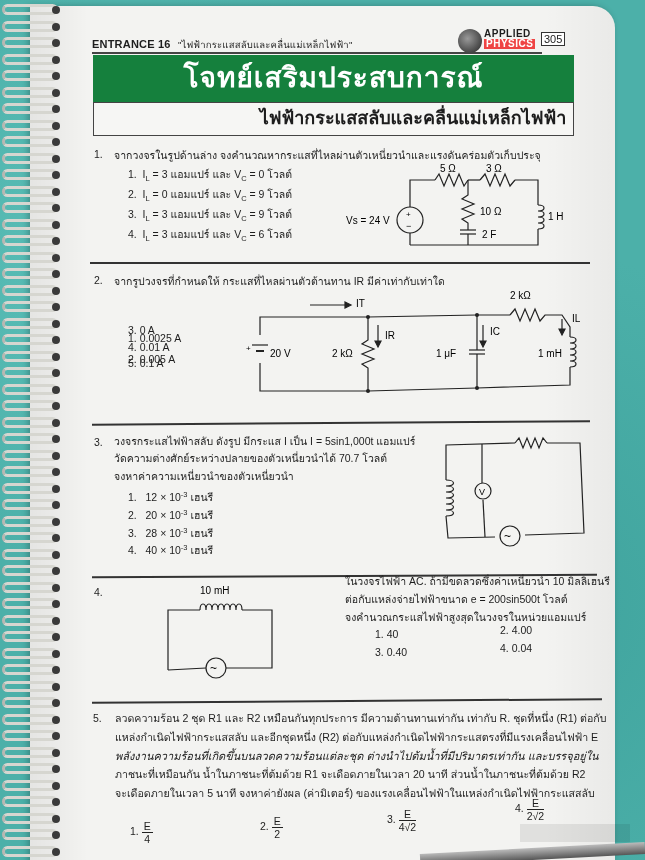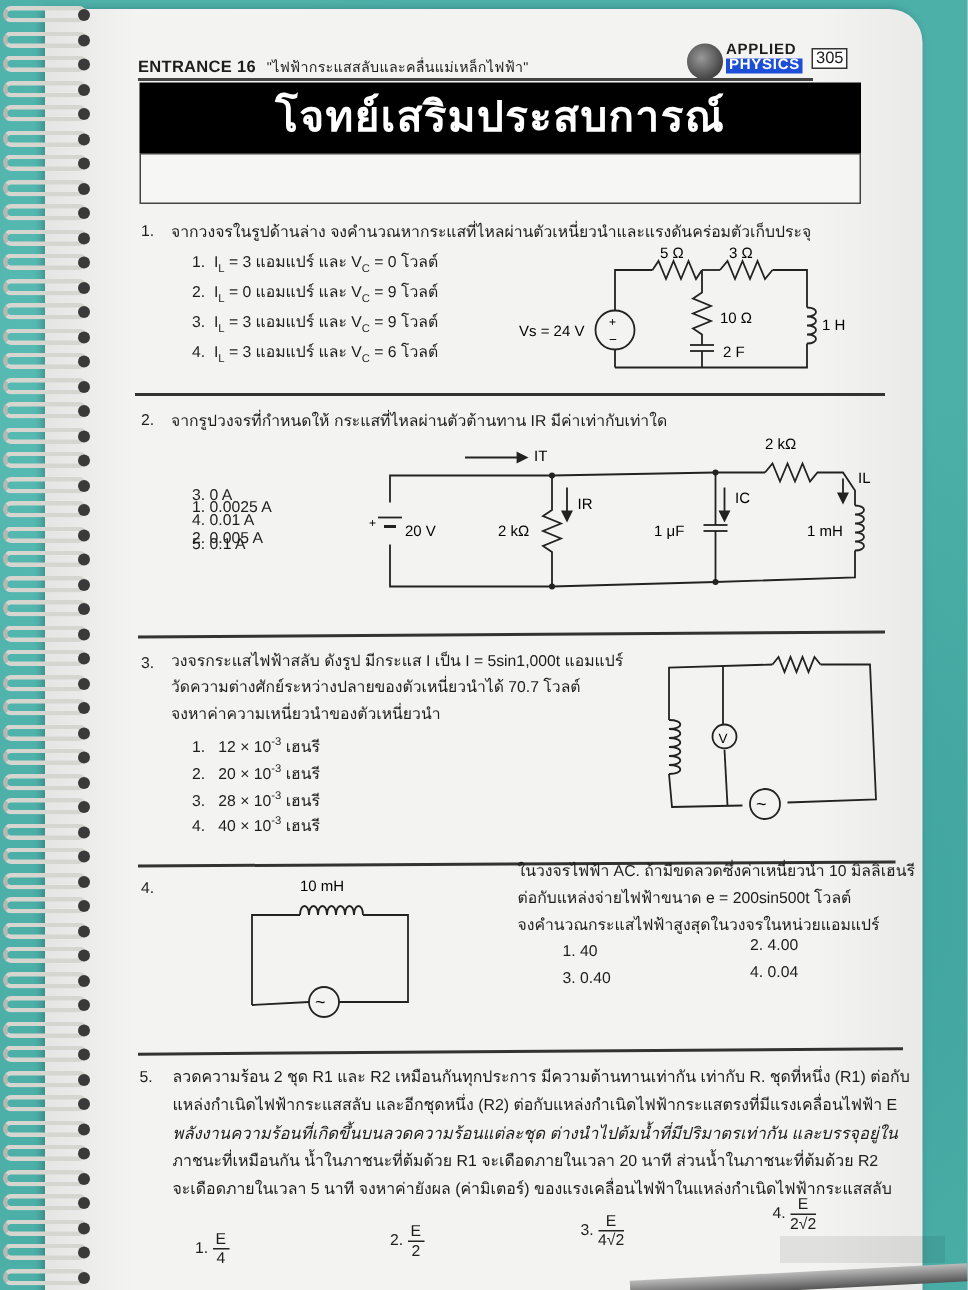--- a/index.html
+++ b/index.html
@@ -13,24 +13,24 @@
   .coil{position:absolute;left:2px;width:56px;height:11px;border:3px solid #d6d6d0;border-radius:10px;border-left-color:#b8b8b2;box-sizing:border-box;}
   .hole{position:absolute;left:52px;width:8px;height:8px;border-radius:50%;background:#3a3a3a;}
 
   .hdr{position:absolute;left:92px;top:34px;width:520px;height:20px;}
   .hdr-left{position:absolute;left:0;top:3px;font-size:11px;font-weight:bold;letter-spacing:.2px;}
   .hdr-sub{font-weight:normal;font-size:9.5px;margin-left:4px;}
   .hdr-rule{position:absolute;left:92px;top:52px;width:450px;height:2px;background:#444;}
   .logo{position:absolute;left:458px;top:29px;width:118px;height:26px;}
   .logo-globe{position:absolute;left:0;top:0;width:24px;height:24px;border-radius:50%;background:radial-gradient(circle at 40% 40%,#999,#222);}
   .logo-text{position:absolute;left:26px;top:0;font-size:10px;font-weight:bold;line-height:10px;letter-spacing:.5px;}
-  .logo-text .l2{background:#1d4ed8;color:#fff;padding:0 2px;}
+  .logo-text .l2{background:#ef4444;color:#fff;padding:0 2px;}
   .logo-page{position:absolute;left:83px;top:3px;border:1px solid #333;font-size:11px;padding:0 2px;background:#fff;}
 
-  .banner{position:absolute;left:93px;top:55px;width:481px;height:47px;background:#000000;color:#fff;font-size:28px;font-weight:bold;text-align:center;line-height:46px;letter-spacing:1px;}
+  .banner{position:absolute;left:93px;top:55px;width:481px;height:47px;background:#15803d;color:#fff;font-size:28px;font-weight:bold;text-align:center;line-height:46px;letter-spacing:1px;}
   .subbar{position:absolute;left:93px;top:102px;width:481px;height:34px;border:1.5px solid #444;box-sizing:border-box;background:#f6f6f4;}
   .sub-left{position:absolute;left:0;top:0;width:155px;height:31px;line-height:31px;text-align:center;font-size:19px;font-weight:bold;border-right:1.5px solid #444;}
   .sub-right{position:absolute;left:160px;top:0;width:318px;height:31px;line-height:31px;text-align:center;font-size:18px;font-weight:bold;}
 
   .q{position:absolute;font-size:10.5px;line-height:14px;}
   .qnum{position:absolute;font-size:10.5px;}
   .opt{position:absolute;font-size:10.5px;white-space:nowrap;}
   .rule{position:absolute;height:1.5px;background:#333;}
   sub,sup{font-size:7.5px;}
   .frac{display:inline-block;text-align:center;vertical-align:middle;font-size:10.5px;}
@@ -165,20 +165,21 @@
   <div class="logo-globe"></div>
   <div class="logo-text">
     <div>APPLIED</div>
     <div class="l2">PHYSICS</div>
   </div>
   <div class="logo-page">305</div>
 </div>
 
 <div class="banner">โจทย์เสริมประสบการณ์</div>
 <div class="subbar">
+  <div class="sub-right">ไฟฟ้ากระแสสลับและคลื่นแม่เหล็กไฟฟ้า</div>
 </div>
 
 <div class="qnum" style="left:94px;top:148px;">1.</div>
 <div class="q" style="left:114px;top:148px;width:480px;">จากวงจรในรูปด้านล่าง จงคำนวณหากระแสที่ไหลผ่านตัวเหนี่ยวนำและแรงดันคร่อมตัวเก็บประจุ</div>
 <div class="opt" style="left:128px;top:166px;">1.&nbsp; I<sub>L</sub> = 3 แอมแปร์ และ V<sub>C</sub> = 0 โวลต์</div>
 <div class="opt" style="left:128px;top:186px;">2.&nbsp; I<sub>L</sub> = 0 แอมแปร์ และ V<sub>C</sub> = 9 โวลต์</div>
 <div class="opt" style="left:128px;top:206px;">3.&nbsp; I<sub>L</sub> = 3 แอมแปร์ และ V<sub>C</sub> = 9 โวลต์</div>
 <div class="opt" style="left:128px;top:226px;">4.&nbsp; I<sub>L</sub> = 3 แอมแปร์ และ V<sub>C</sub> = 6 โวลต์</div>
 <svg style="position:absolute;left:340px;top:160px" width="230" height="100">
   <g stroke="#222" fill="none" stroke-width="1.2">

